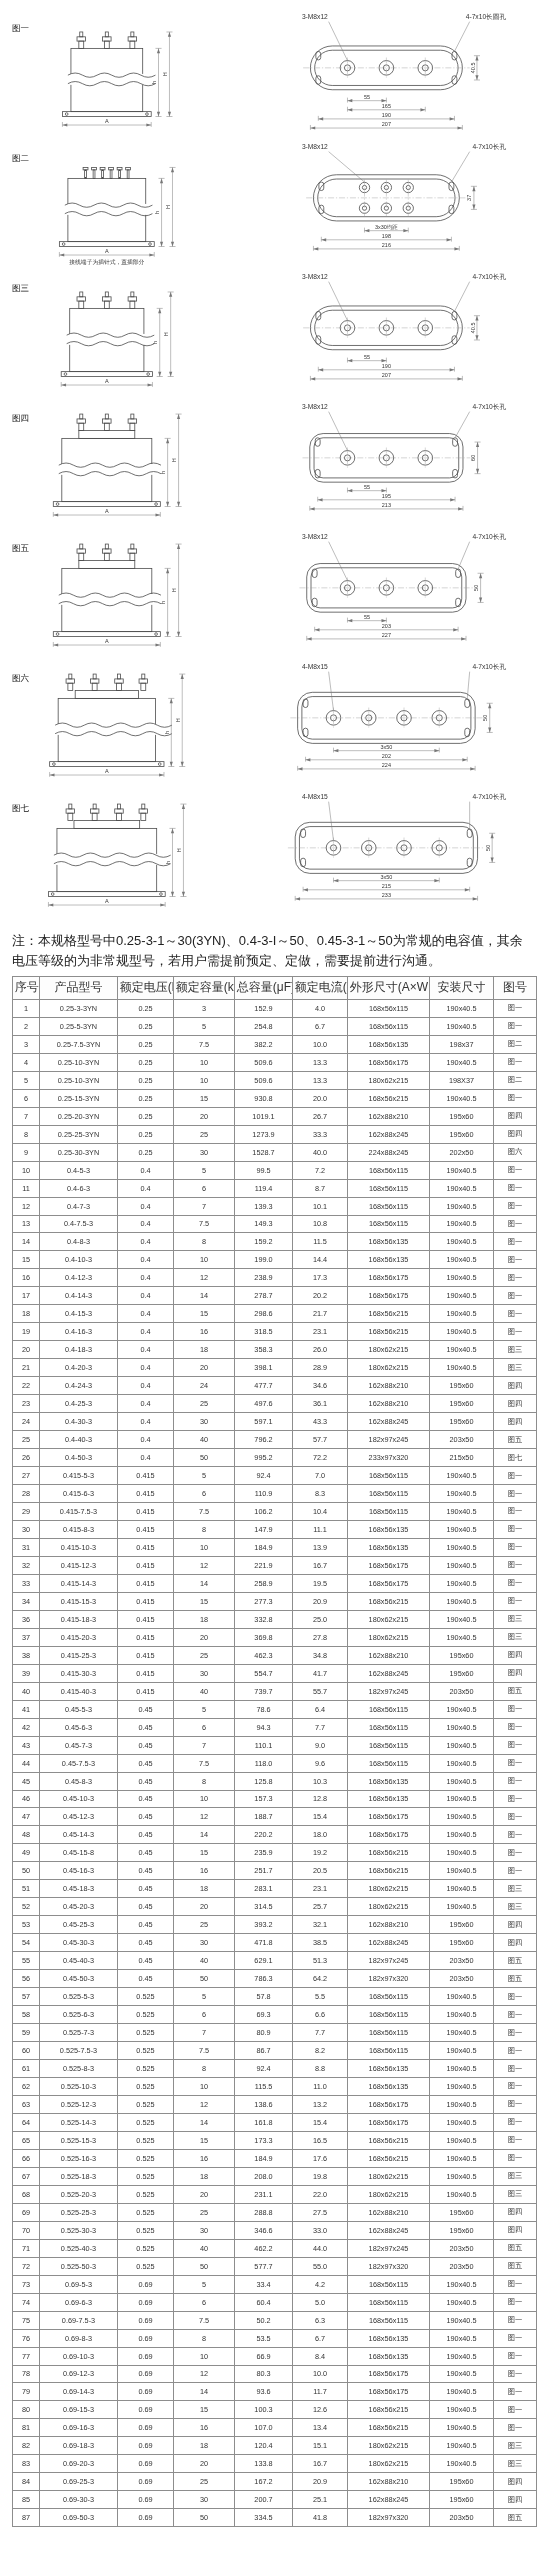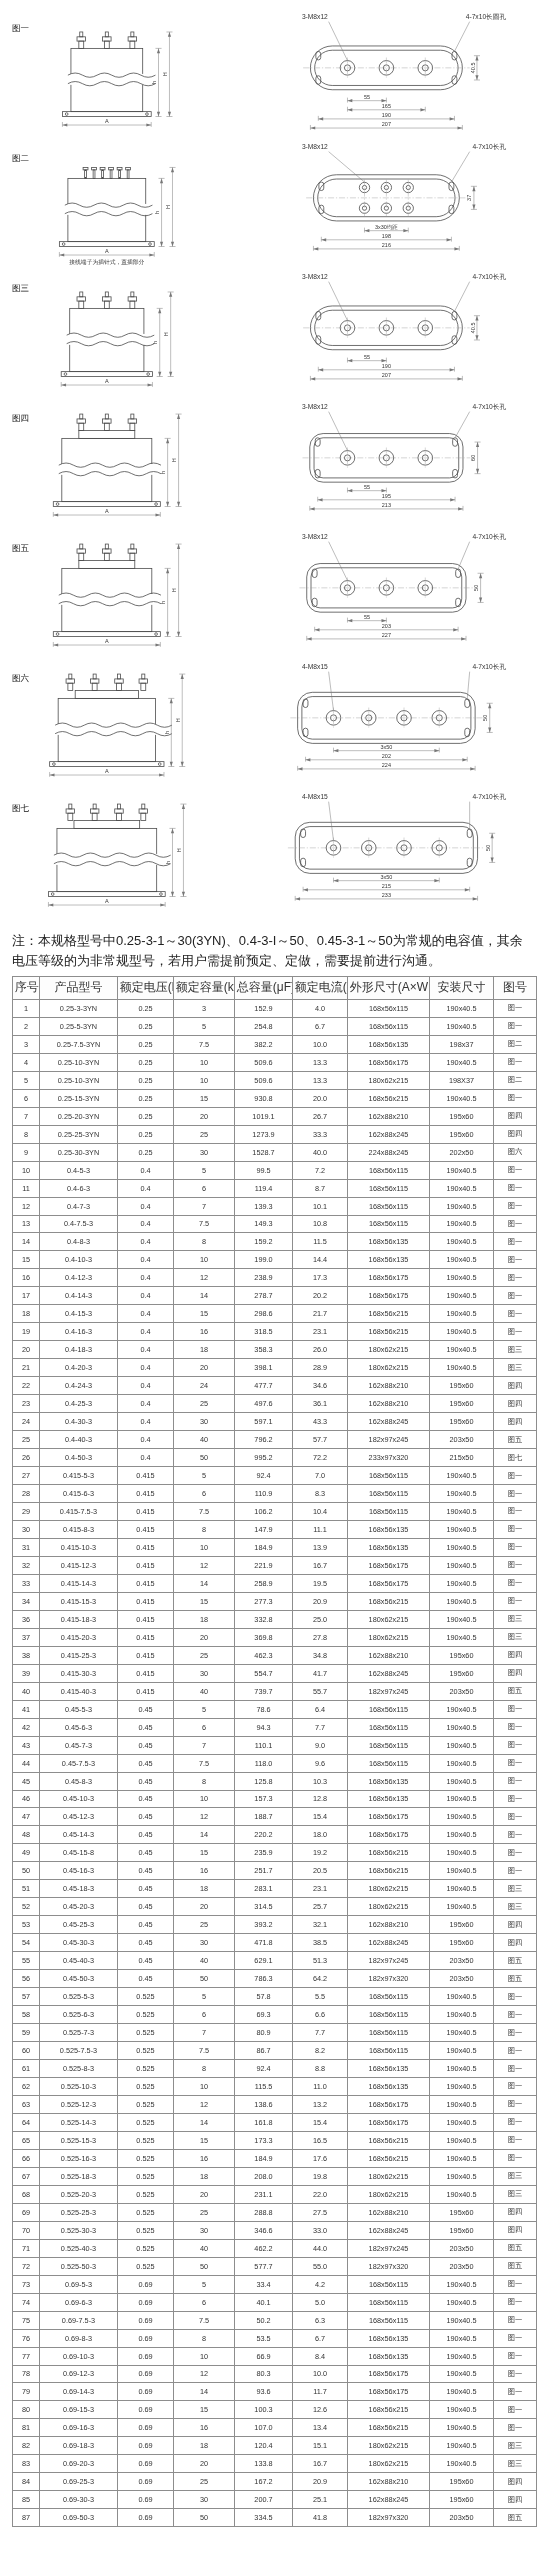--- a/index.html
+++ b/index.html
@@ -1471,21 +1471,21 @@
           <td>4.2</td>
           <td>168x56x115</td>
           <td>190x40.5</td>
           <td>图一</td>
         </tr>
         <tr>
           <td>74</td>
           <td>0.69-6-3</td>
           <td>0.69</td>
           <td>6</td>
-          <td>40.1</td>
+          <td>60.4</td>
           <td>5.0</td>
           <td>168x56x115</td>
           <td>190x40.5</td>
           <td>图一</td>
         </tr>
         <tr>
           <td>75</td>
           <td>0.69-7.5-3</td>
           <td>0.69</td>
           <td>7.5</td>

